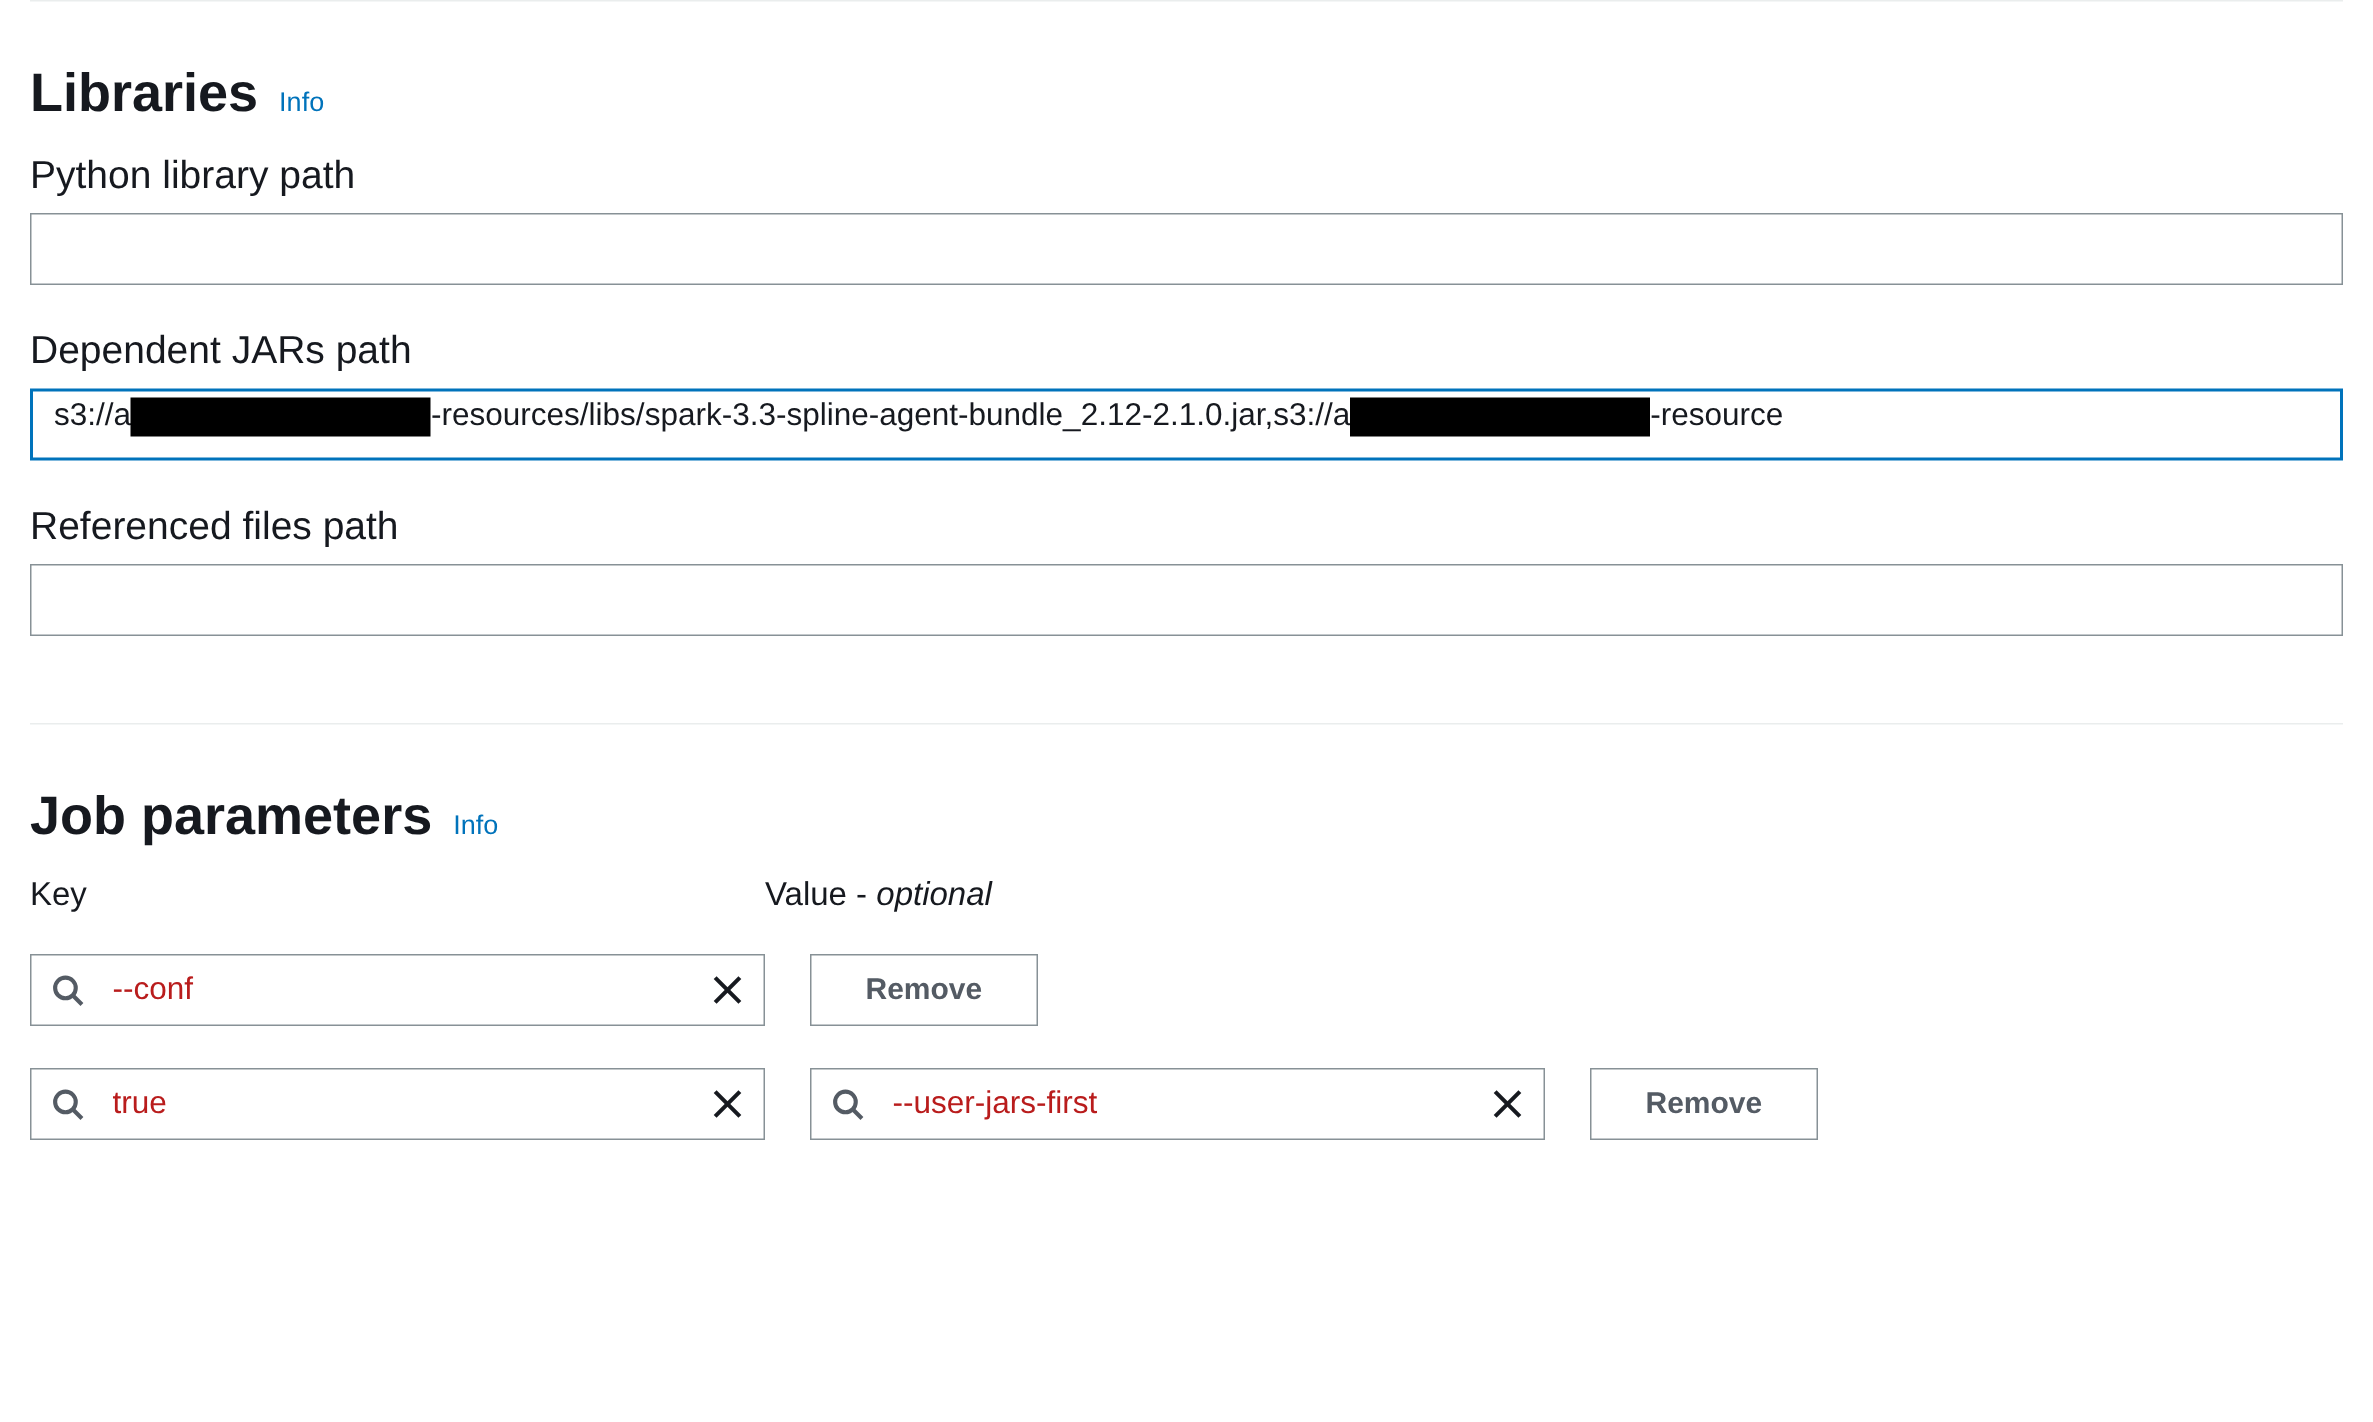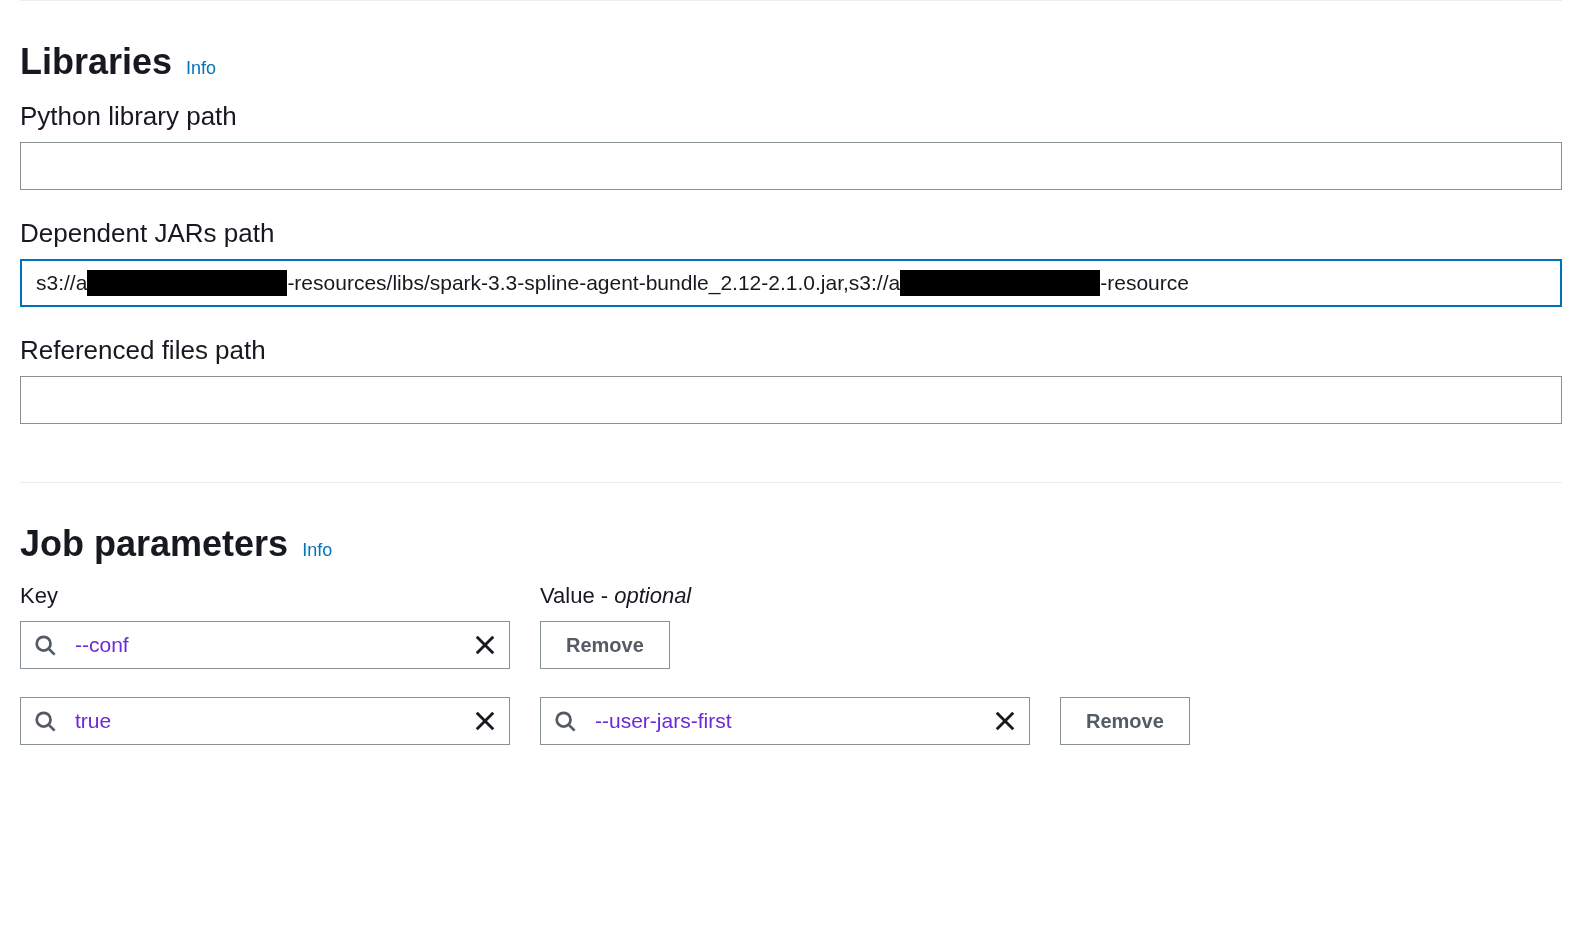--- a/index.html
+++ b/index.html
@@ -66,21 +66,21 @@
       color: #16191f;
       font-family: inherit;
     }
     
     .redacted-input {
       width: 100%;
       height: 48px;
       border: 2px solid #0073bb;
       background: #ffffff;
       display: flex;
-      align-items: center;
+      align-items: flex-start;
       padding: 4px 14px;
       font-size: 21px;
       overflow: hidden;
       white-space: nowrap;
     }
     
     .redacted-block {
       display: inline-block;
       background: #000000;
       height: 26px;
@@ -90,22 +90,21 @@
     .redacted-block.w1 {
       width: 200px;
     }
     
     .redacted-block.w2 {
       width: 200px;
     }
     
     .columns-header {
       display: flex;
-      gap: 30px;
-      margin-bottom: 12px;
+      margin-bottom: 27px;
     }
     
     .col-key {
       width: 490px;
     }
     
     .col-value {
       width: 490px;
     }
     
@@ -131,21 +130,21 @@
       width: 490px;
     }
     
     .search-input {
       width: 100%;
       height: 48px;
       padding: 8px 48px 8px 54px;
       font-size: 21px;
       border: 1px solid #879196;
       background: #ffffff;
-      color: #6d28d9;
+      color: #b91c1c;
       font-family: inherit;
     }
     
     .search-icon {
       position: absolute;
       left: 14px;
       top: 50%;
       transform: translateY(-50%);
       width: 22px;
       height: 22px;
@@ -158,21 +157,21 @@
       top: 50%;
       transform: translateY(-50%);
       width: 22px;
       height: 22px;
       color: #16191f;
       cursor: pointer;
     }
     
     .remove-button {
       height: 48px;
-      padding: 0 25px;
+      padding: 0 36px;
       font-size: 20px;
       font-weight: 700;
       color: #545b64;
       background: #ffffff;
       border: 1px solid #879196;
       cursor: pointer;
       font-family: inherit;
     }
     
     svg {

